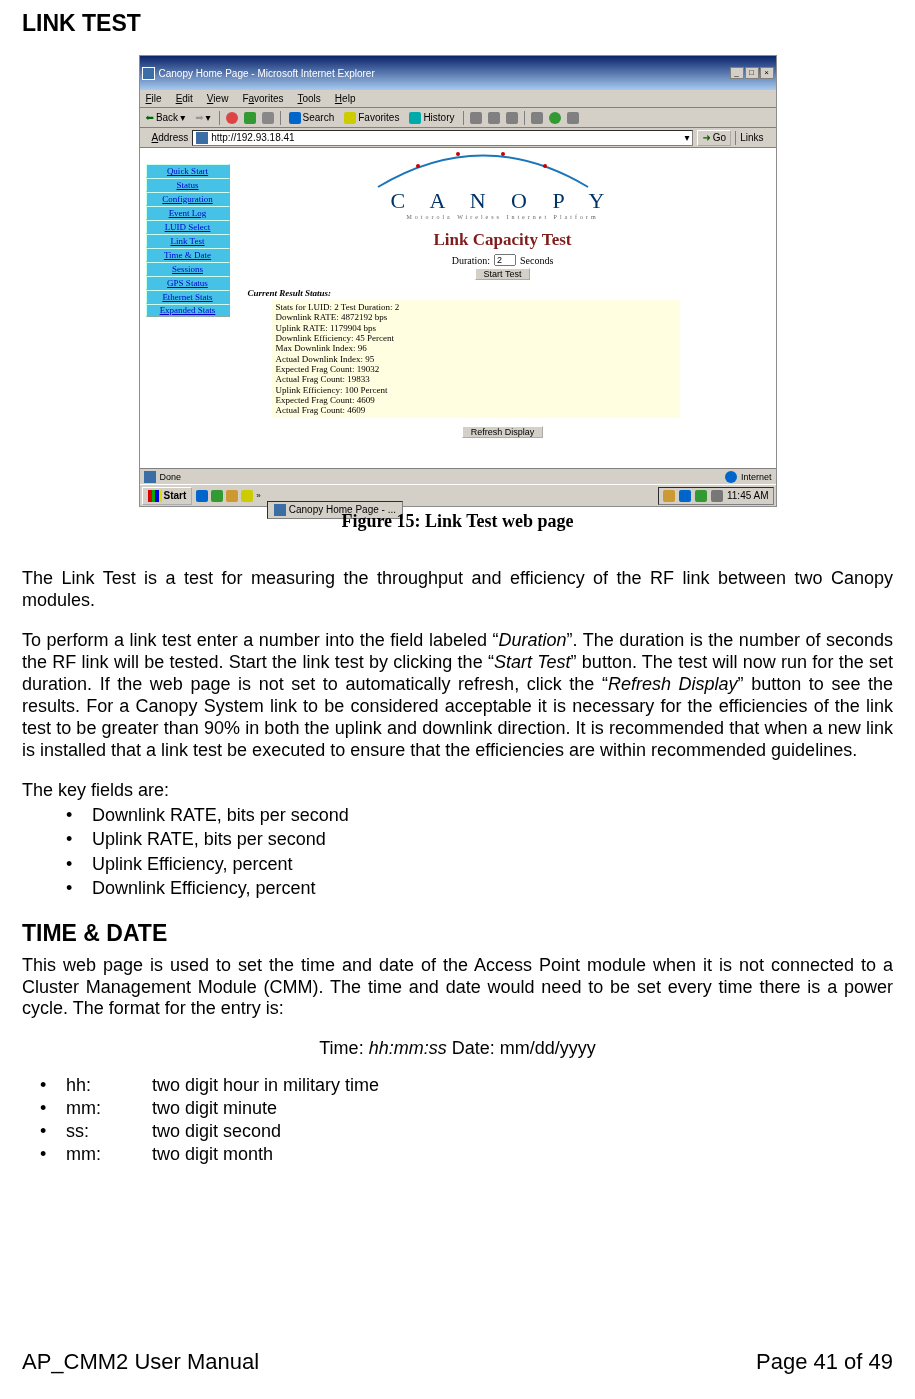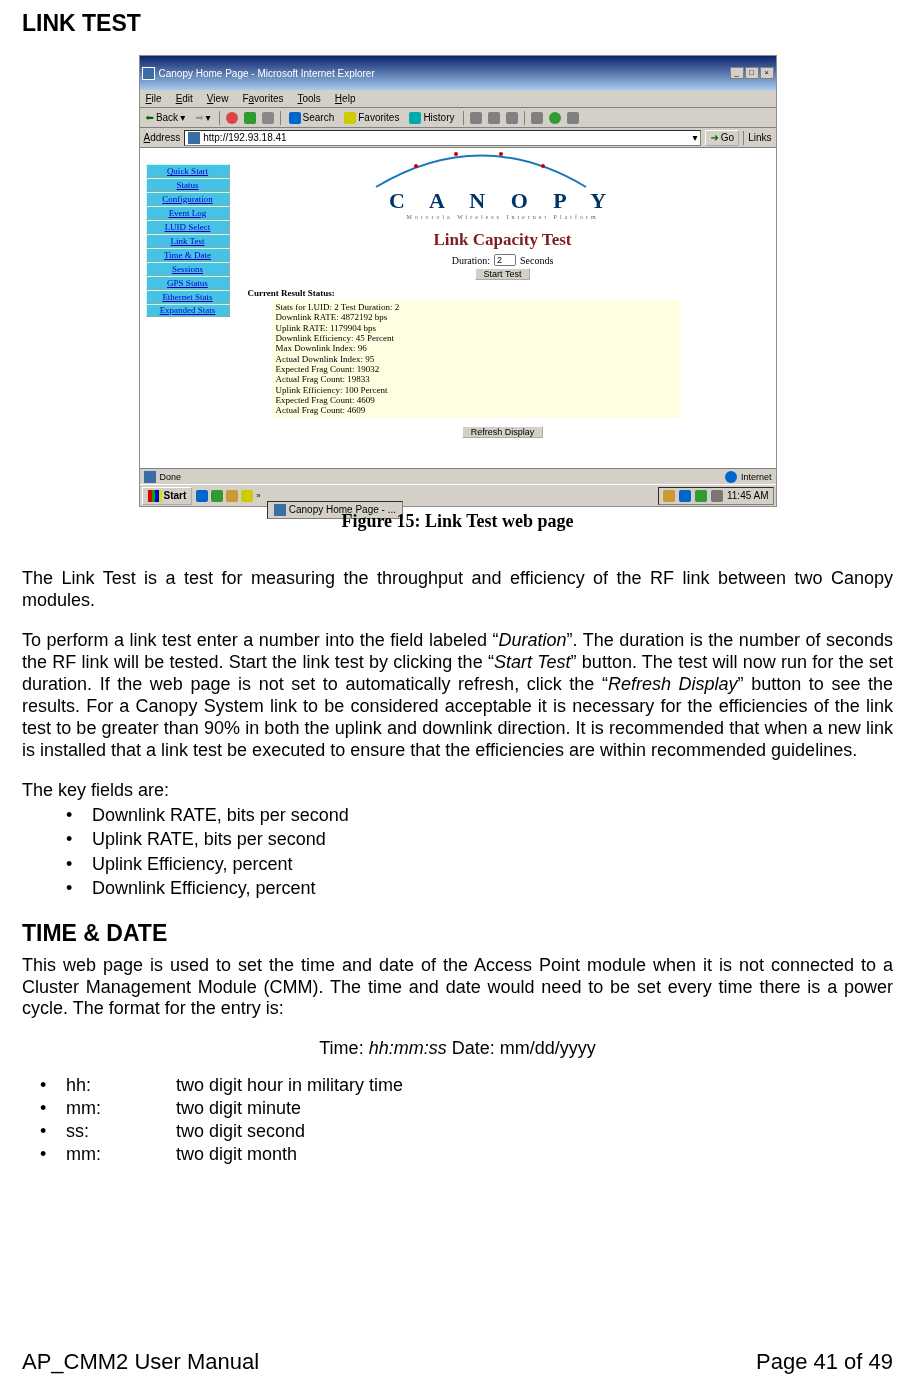--- a/index.html
+++ b/index.html
@@ -42,21 +42,21 @@
     .titlebar .wb { width: 14px; height: 12px; background:#d4d0c8; border:1px solid #808080; font-size:8px; text-align:center; line-height:10px; color:#000; }
 
     .menubar { height: 18px; background:#d4d0c8; display:flex; align-items:center; gap:14px; padding:0 6px; font-size:10px; border-bottom:1px solid #808080; }
     .menubar span u { text-decoration: underline; }
 
     .toolbar { height: 20px; background:#d4d0c8; display:flex; align-items:center; gap:6px; padding:0 4px; font-size:10px; border-bottom:1px solid #808080; }
     .tbtn { display:flex; align-items:center; gap:2px; padding:0 2px; }
     .sep { width:1px; height:14px; background:#808080; }
     .tinyicon { width:12px; height:12px; background:#808080; display:inline-block; border-radius:2px; }
 
-    .addrbar { height: 20px; background:#d4d0c8; display:flex; align-items:center; font-size:10px; gap:4px; padding:0 4px; border-bottom:1px solid #808080; }
+    .addrbar { height: 20px; background:#d4d0c8; display:flex; align-items:center; font-size:10px; gap:4px; padding:0 12px; border-bottom:1px solid #808080; }
     .addrfield { flex:1; background:#fff; border:1px inset #808080; height:16px; display:flex; align-items:center; padding:0 3px; gap:3px; }
     .pageicon { width:12px; height:12px; background:#3a6ea5; display:inline-block; }
     .addrbtn { background:#d4d0c8; border:1px outset #fff; padding:0 4px; height:16px; display:flex; align-items:center; gap:2px; }
 
     .viewport {
       background:#fff;
       height: 320px;
       overflow:hidden;
       position:relative;
       padding: 16px 0 0 0;
@@ -77,36 +77,36 @@
 
     .maincol {
       flex:1;
       display:flex;
       flex-direction:column;
       align-items:center;
       padding: 0 8px;
     }
     .canopy-logo {
        font-family: 'Times New Roman', serif;
-       font-size: 22px; letter-spacing: 10px; color:#003366; font-weight:700;
+       font-size: 22px; letter-spacing: 10px; color:#003366; font-weight:400;
        position:relative;
        margin-top: 24px;
     }
     .canopy-arc {
       position:absolute;
       top:-22px; left:-18px;
       width: 220px; height: 50px;
     }
     .canopy-sub { font-size: 6px; letter-spacing:3px; color:#666; font-family:'Times New Roman', serif; }
     .lct-title { color:#7f1d1d; font-family:'Times New Roman', serif; font-weight:700; font-size: 17px; margin: 10px 0 4px 0; }
     .durrow { font-size:10px; font-family:'Times New Roman', serif; display:flex; align-items:center; gap:4px; }
     .durrow input { width: 22px; height:12px; font-size:9px; padding:0 1px; }
     .btnsm { background:#d4d0c8; border:1.5px outset #fff; font-size:9px; padding:0 8px; margin-top:2px; font-family:Tahoma, sans-serif; }
 
-    .crs { align-self:flex-start; font-size:9px; font-weight:700; margin:8px 0 2px 10px; font-family:'Times New Roman', serif; }
+    .crs { align-self:flex-start; font-size:9px; font-weight:700; margin:8px 0 2px 10px; font-family:'Times New Roman', serif;font-style:italic; }
     .resultbox {
       align-self:flex-start;
       margin-left: 34px;
       width: 408px;
       background:#fffee0;
       padding: 2px 4px;
       font-size: 9px;
       font-family:'Times New Roman', serif;
       line-height: 1.15;
     }
@@ -132,21 +132,21 @@
 
     
     .body p { text-align: justify; margin: 0 0 18px 0; line-height:1.22; }
     .body ul { list-style: none; padding-left: 44px; margin-bottom: 20px; }
     .body ul li { margin-bottom: 2px; line-height:1.25; }
     .body ul li::before { content: "•"; display:inline-block; width: 26px; }
     .italic { font-style: italic; }
     .centerline { text-align:center; margin:14px 0 16px 0; }
 
     .dl { padding-left: 44px; margin-bottom: 14px; }
-    .dl .row { display:flex; margin-bottom: 2px; gap: 24px; }
+    .dl .row { display:flex; margin-bottom: 2px; }
     .dl .lbl { width: 86px; position:relative; }
     .dl .lbl::before { content:"•"; position:absolute; left:-26px; }
 
     .h2 { font-size: 23px; font-weight: 700; margin: 16px 0 8px 0; }
 
     .footer {
       position: absolute;
       left: 22px; right: 22px; bottom: 24px;
       display:flex; justify-content:space-between;
       font-size: 22px;

